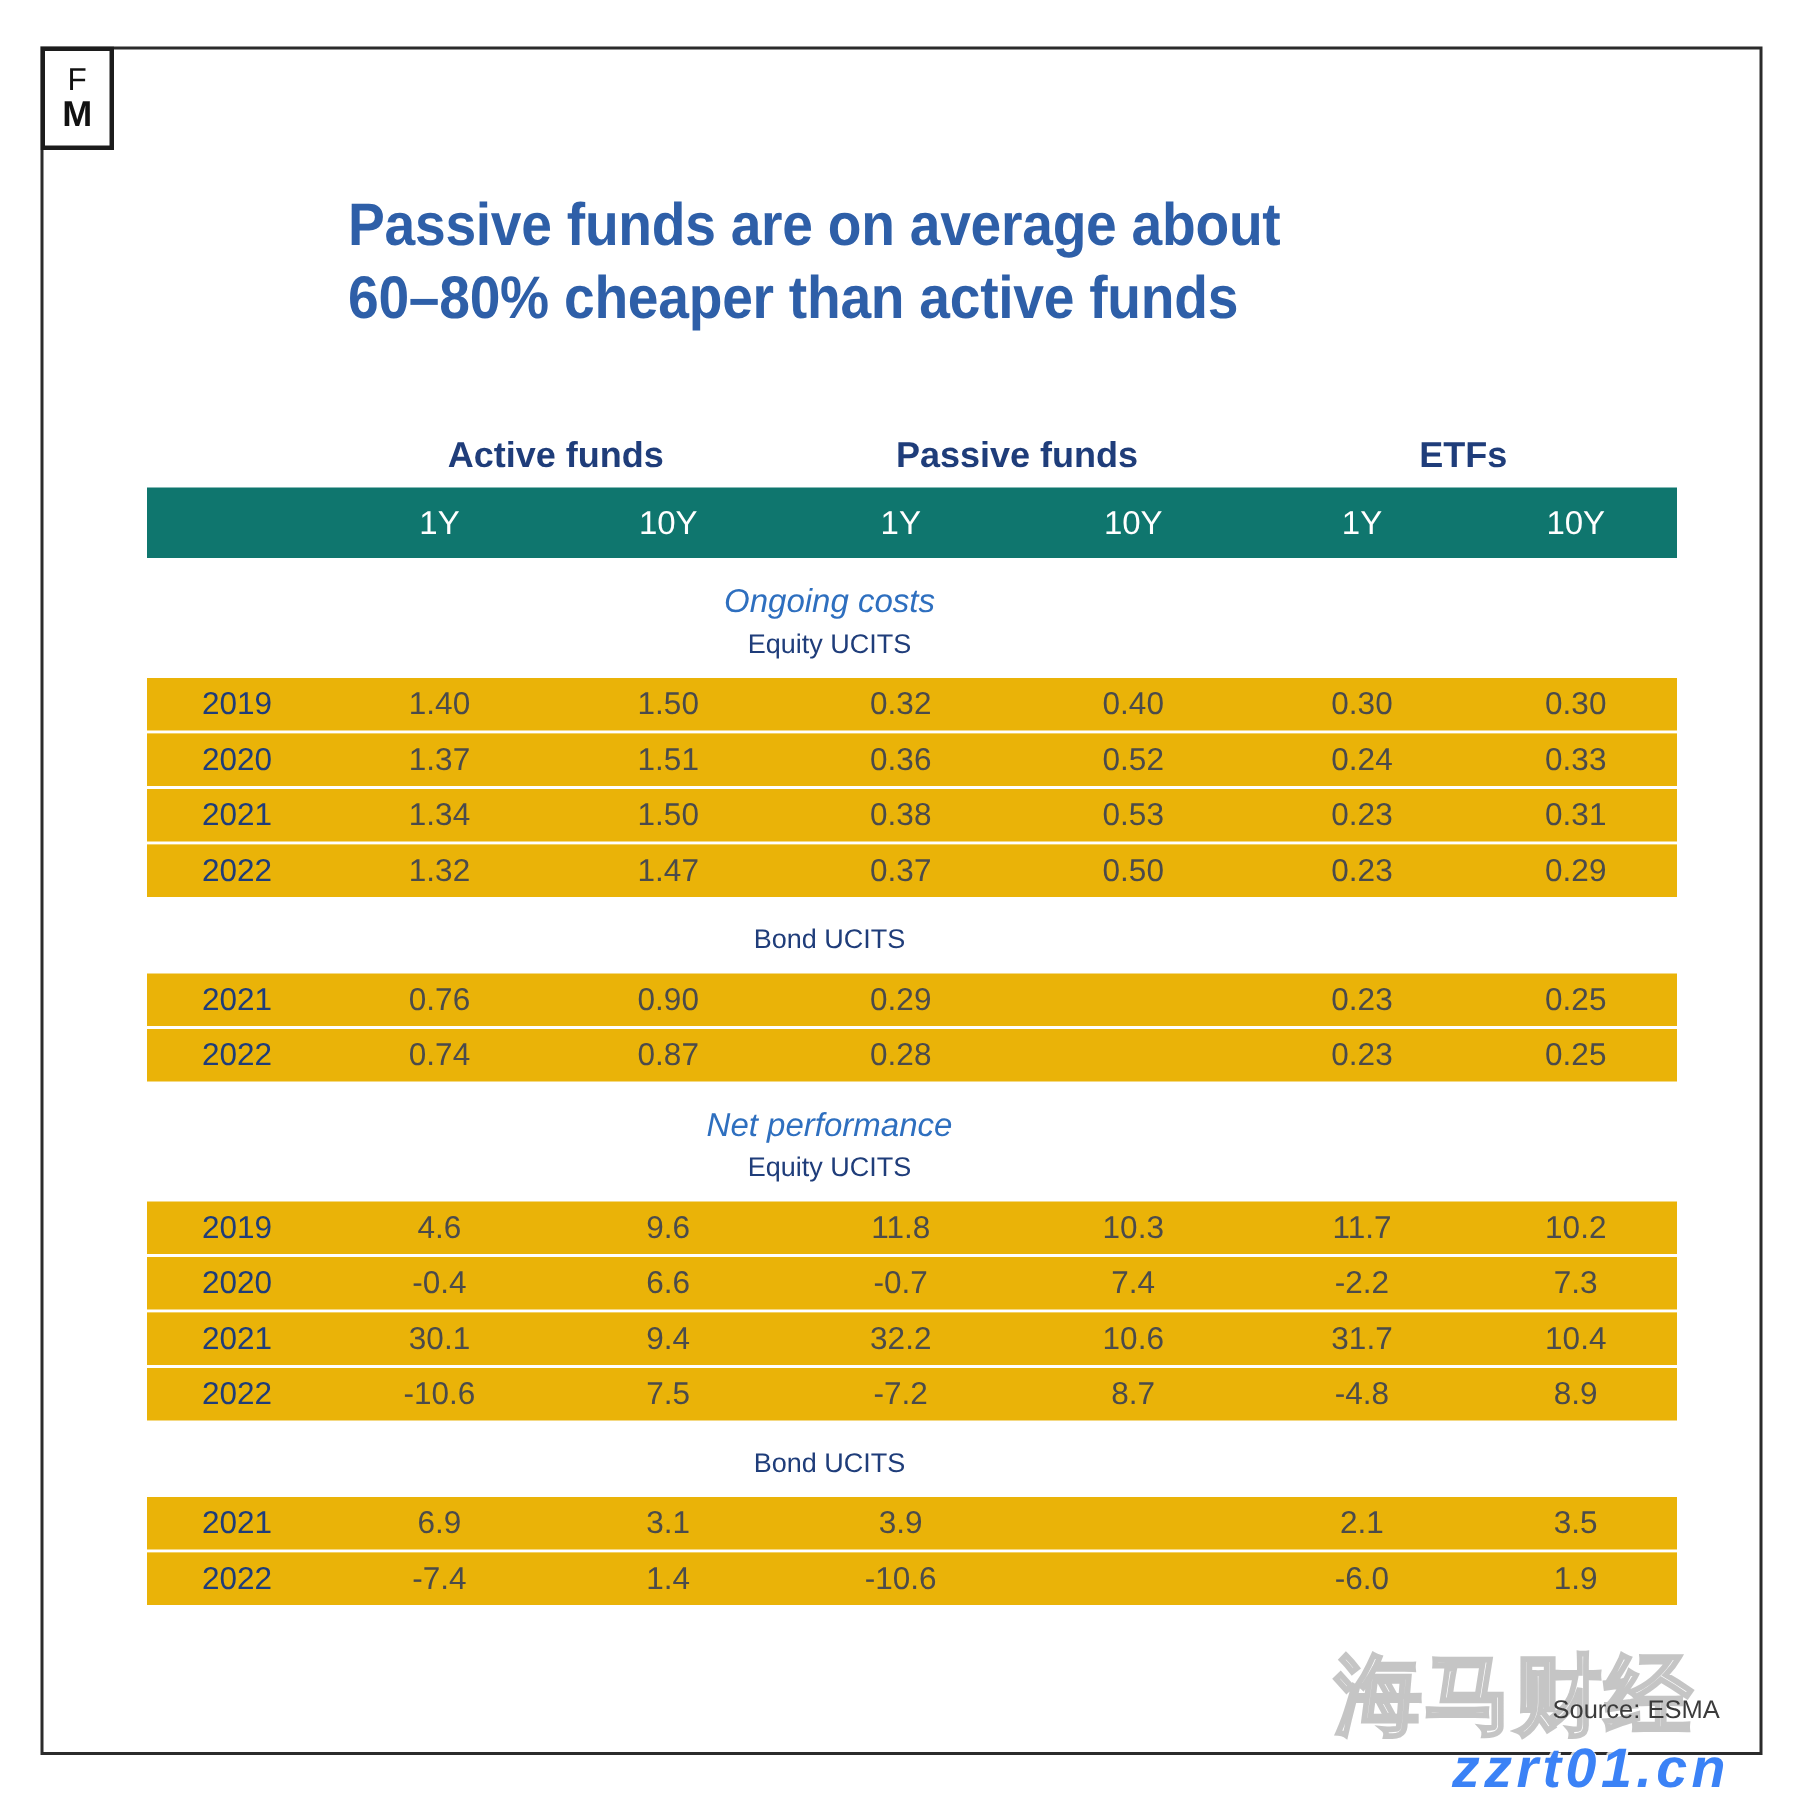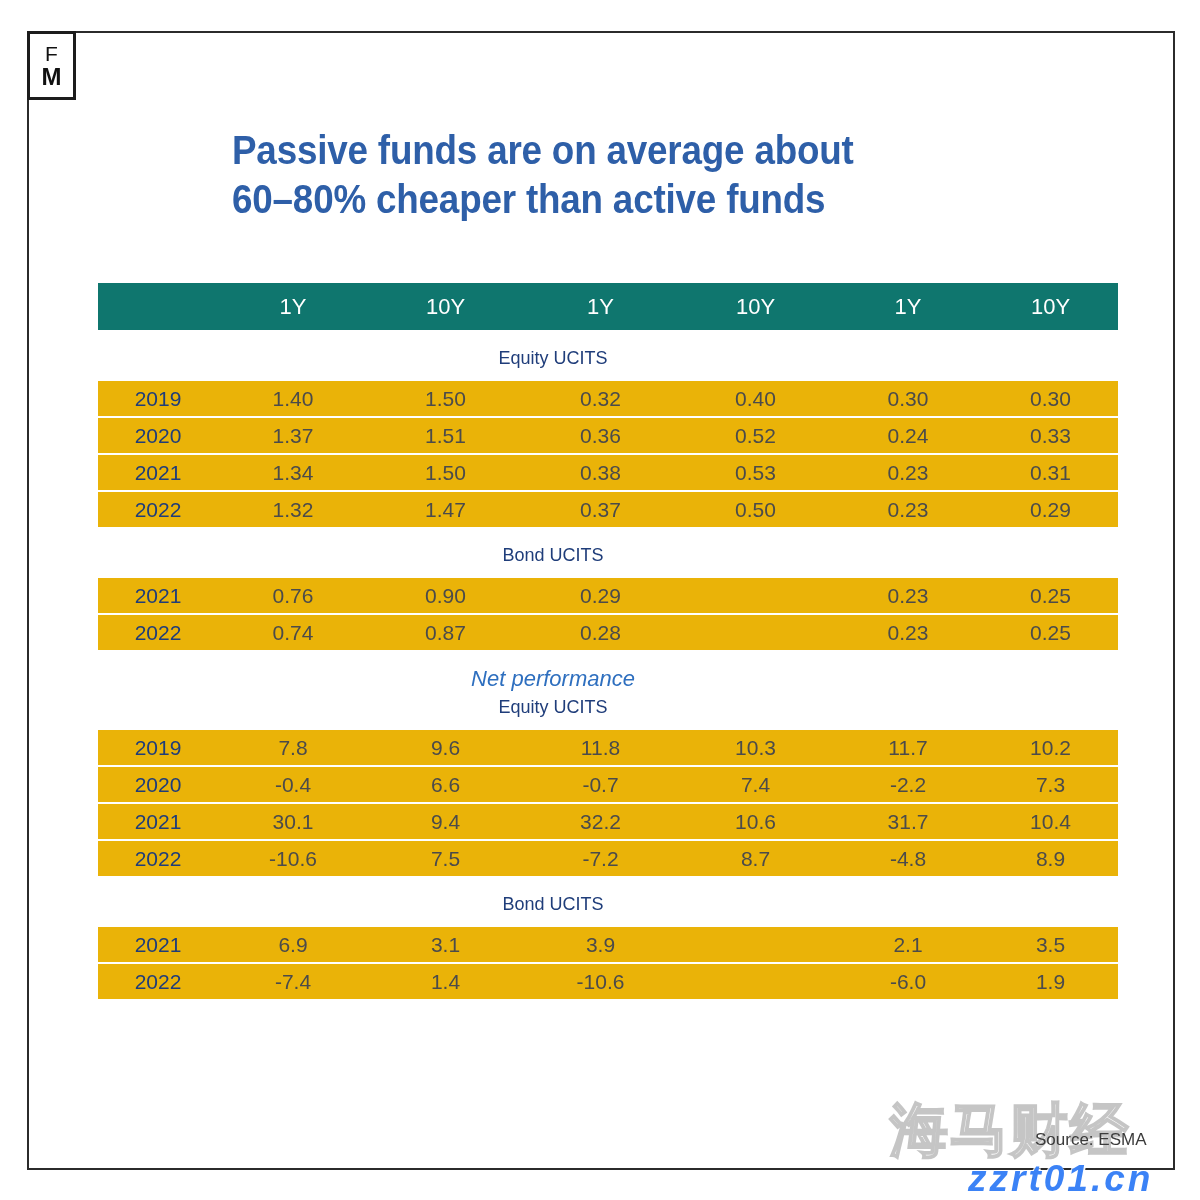--- a/index.html
+++ b/index.html
@@ -203,32 +203,38 @@
   <span class="logo-m">M</span>
 </div>
 
 <div id="title">
   <span class="tline">Passive funds are on average about</span>
   <span class="tline">60–80% cheaper than active funds</span>
 </div>
 
 <div id="table-area">
 
+  <div id="group-header" class="grid-row">
+    <div class="gh gh-active">Active funds</div>
+    <div class="gh gh-passive">Passive funds</div>
+    <div class="gh gh-etf">ETFs</div>
+  </div>
 
   <div id="sub-header" class="grid-row">
     <div class="sh"></div>
     <div class="sh">1Y</div>
     <div class="sh">10Y</div>
     <div class="sh">1Y</div>
     <div class="sh">10Y</div>
     <div class="sh">1Y</div>
     <div class="sh">10Y</div>
   </div>
 
   <div class="section-caption">
+    <span class="cap-italic">Ongoing costs</span>
     <span class="cap-plain">Equity UCITS</span>
   </div>
   <div class="data-block">
     <div class="data-row grid-row">
       <div class="cell-year">2019</div>
       <div class="cell-val">1.40</div>
       <div class="cell-val">1.50</div>
       <div class="cell-val">0.32</div>
       <div class="cell-val">0.40</div>
       <div class="cell-val">0.30</div>
@@ -287,21 +293,21 @@
     </div>
   </div>
 
   <div class="section-caption">
     <span class="cap-italic">Net performance</span>
     <span class="cap-plain">Equity UCITS</span>
   </div>
   <div class="data-block">
     <div class="data-row grid-row">
       <div class="cell-year">2019</div>
-      <div class="cell-val">7.8</div>
+      <div class="cell-val">4.6</div>
       <div class="cell-val">9.6</div>
       <div class="cell-val">11.8</div>
       <div class="cell-val">10.3</div>
       <div class="cell-val">11.7</div>
       <div class="cell-val">10.2</div>
     </div>
     <div class="data-row grid-row">
       <div class="cell-year">2020</div>
       <div class="cell-val">-0.4</div>
       <div class="cell-val">6.6</div>

